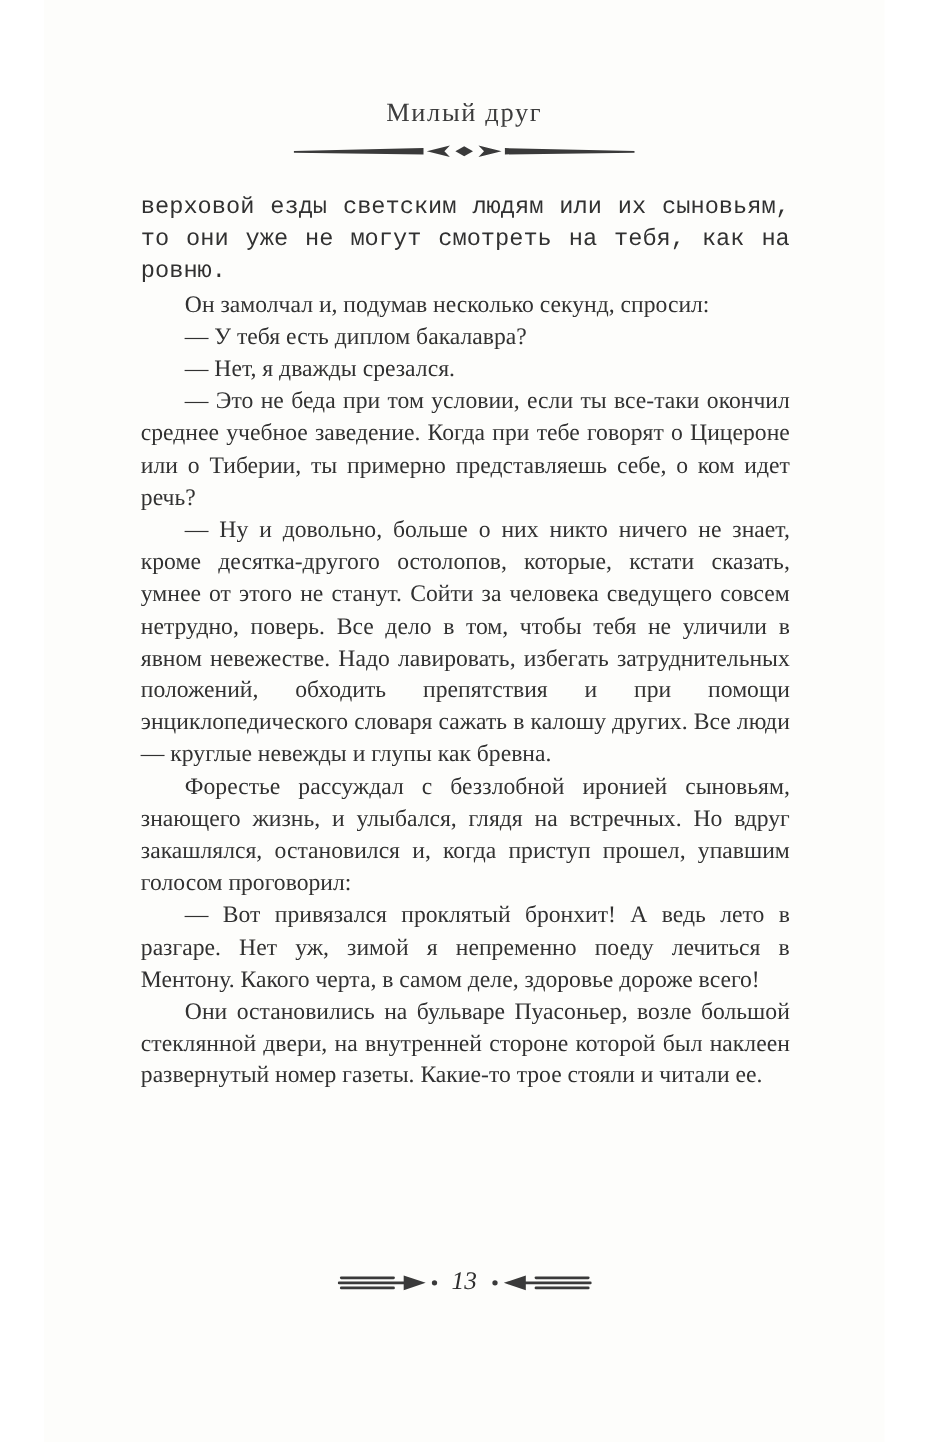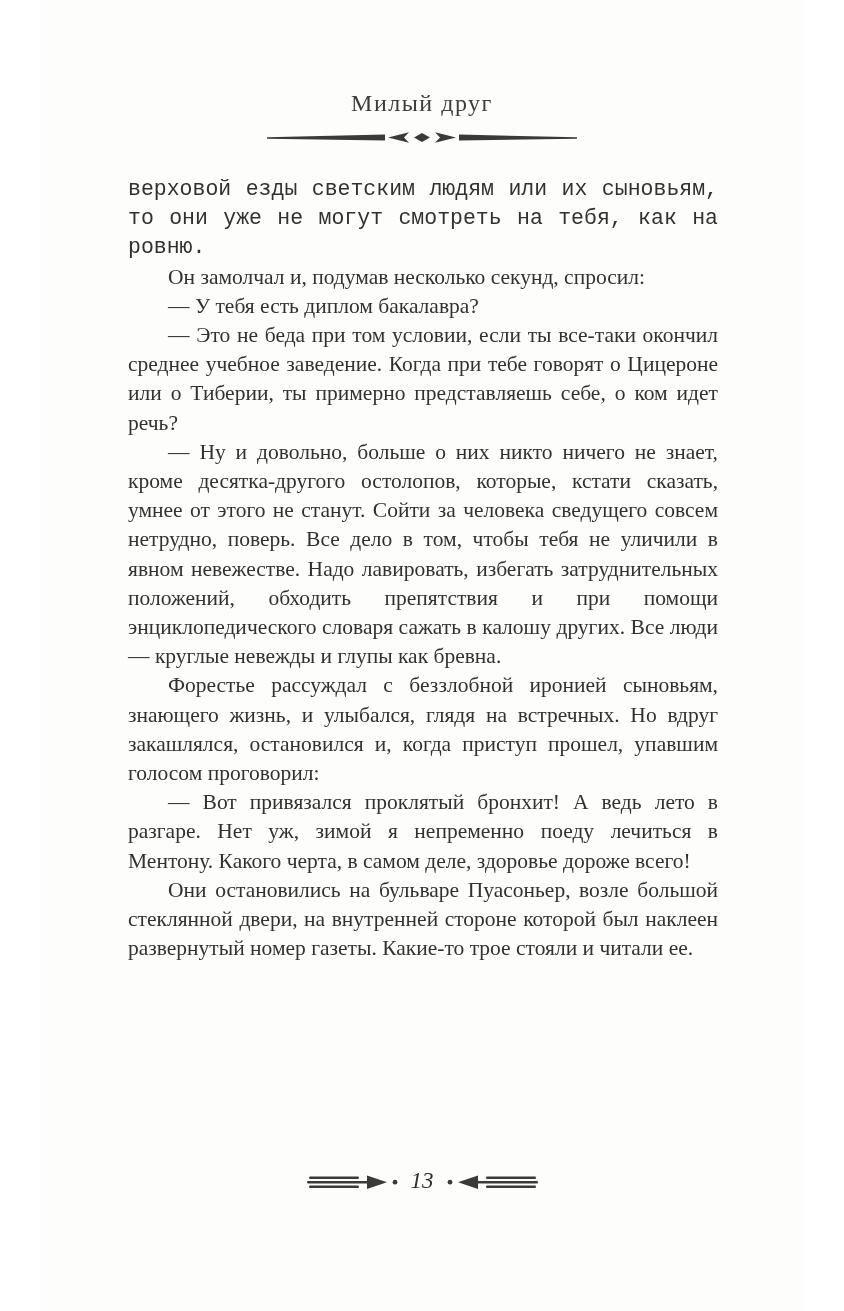--- a/index.html
+++ b/index.html
@@ -30,21 +30,21 @@
     font-size: 21.5px;
     line-height: 29.2px;
     text-align: justify;
     hyphens: auto;
   }
   .body-text p { text-indent: 40px; }
   .body-text p.no-indent { text-indent: 0; font-family: Liberation Mono, monospace; }
   .footer {
     position: absolute;
     left: 0; right: 0;
-    bottom: 116px;
+    bottom: 132px;
     display: flex;
     align-items: center;
     justify-content: center;
     gap: 12px;
   }
   .pagenum {
     font-style: italic;
     font-size: 23px;
     color: #2f2f2f;
     transform: translateY(-1px);
@@ -68,20 +68,21 @@
         <polygon class="orn" points="147,8.5 155,4 163,8.5 155,13"></polygon>
         <circle class="orn" cx="155" cy="8.5" r="1.4" fill="#fdfdfb"></circle>
       </svg>
     </div>
   </div>
 
   <div class="body-text">
     <p class="no-indent">верховой езды светским людям или их сыновьям, то они уже не могут смотреть на тебя, как на ровню.</p>
     <p>Он замолчал и, подумав несколько секунд, спросил:</p>
     <p>— У тебя есть диплом бакалавра?</p>
+    <p>— Нет, я дважды срезался.</p>
     <p>— Это не беда при том условии, если ты все-таки окончил среднее учебное заведение. Когда при тебе говорят о Цицероне или о Тиберии, ты примерно представляешь себе, о ком идет речь?</p>
     <p>— Ну и довольно, больше о них никто ничего не знает, кроме десятка-другого остолопов, которые, кстати сказать, умнее от этого не станут. Сойти за человека сведущего совсем нетрудно, поверь. Все дело в том, чтобы тебя не уличили в явном невежестве. Надо лавировать, избегать затруднительных положений, обходить препятствия и при помощи энциклопедического словаря сажать в калошу других. Все люди — круглые невежды и глупы как бревна.</p>
     <p>Форестье рассуждал с беззлобной иронией сыновьям, знающего жизнь, и улыбался, глядя на встречных. Но вдруг закашлялся, остановился и, когда приступ прошел, упавшим голосом проговорил:</p>
     <p>— Вот привязался проклятый бронхит! А ведь лето в разгаре. Нет уж, зимой я непременно поеду лечиться в Ментону. Какого черта, в самом деле, здоровье дороже всего!</p>
     <p>Они остановились на бульваре Пуасоньер, возле большой стеклянной двери, на внутренней стороне которой был наклеен развернутый номер газеты. Какие-то трое стояли и читали ее.</p>
   </div>
 
   <div class="footer">
     <svg width="92" height="18" viewBox="0 0 92 18">
       <rect class="orn" x="2" y="3.5" width="50" height="2.4" rx="1.2"></rect>

